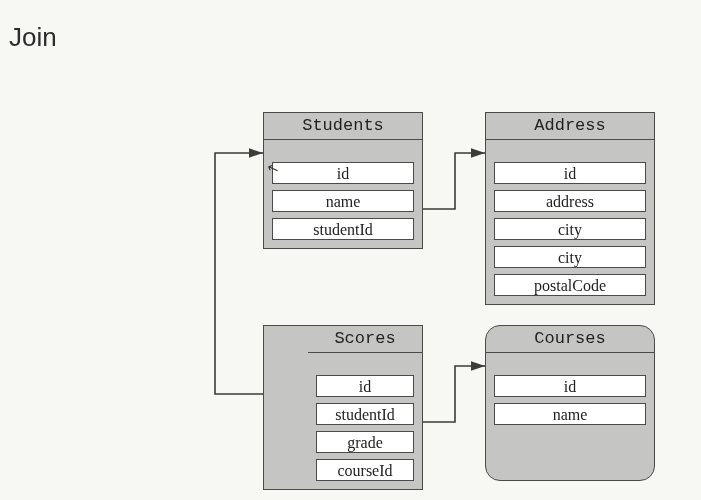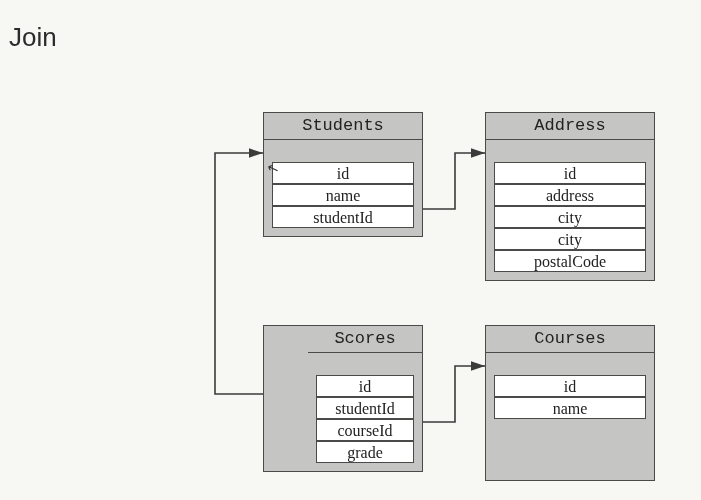--- a/index.html
+++ b/index.html
@@ -38,32 +38,33 @@
   .fields {
     padding: 4px 8px 8px 8px;
   }
   .field {
     background: #ffffff;
     border: 1.5px solid #4a4a49;
     height: 22px;
     line-height: 22px;
     text-align: center;
     font-size: 16px;
+    margin-top: 6px;
     box-sizing: border-box;
   }
   .field:first-child { margin-top: 18px; }
 
   
   #t-students { left: 263px; top: 112px; width: 160px; }
   
   #t-address  { left: 485px; top: 112px; width: 170px; }
   
   #t-scores   { left: 263px; top: 325px; width: 160px; padding-left: 44px; }
   
-  #t-courses  { left: 485px; top: 325px; width: 170px; height: 156px; }
+  #t-courses  { left: 485px; top: 325px; width: 170px; height: 156px; border-radius: 15px; }
 
   
   svg.connectors {
     position: absolute;
     left: 0; top: 0;
     width: 701px; height: 500px;
     pointer-events: none;
   }
 
   
@@ -115,22 +116,22 @@
     <div class="field">city</div>
     <div class="field">postalCode</div>
   </div>
 </div>
 
 <div id="t-scores" class="tbl">
   <div class="tbl-title">Scores</div>
   <div class="fields">
     <div class="field">id</div>
     <div class="field">studentId</div>
+    <div class="field">grade</div>
     <div class="field">courseId</div>
-    <div class="field">grade</div>
   </div>
 </div>
 
 <div id="t-courses" class="tbl">
   <div class="tbl-title">Courses</div>
   <div class="fields">
     <div class="field">id</div>
     <div class="field">name</div>
   </div>
 </div>

